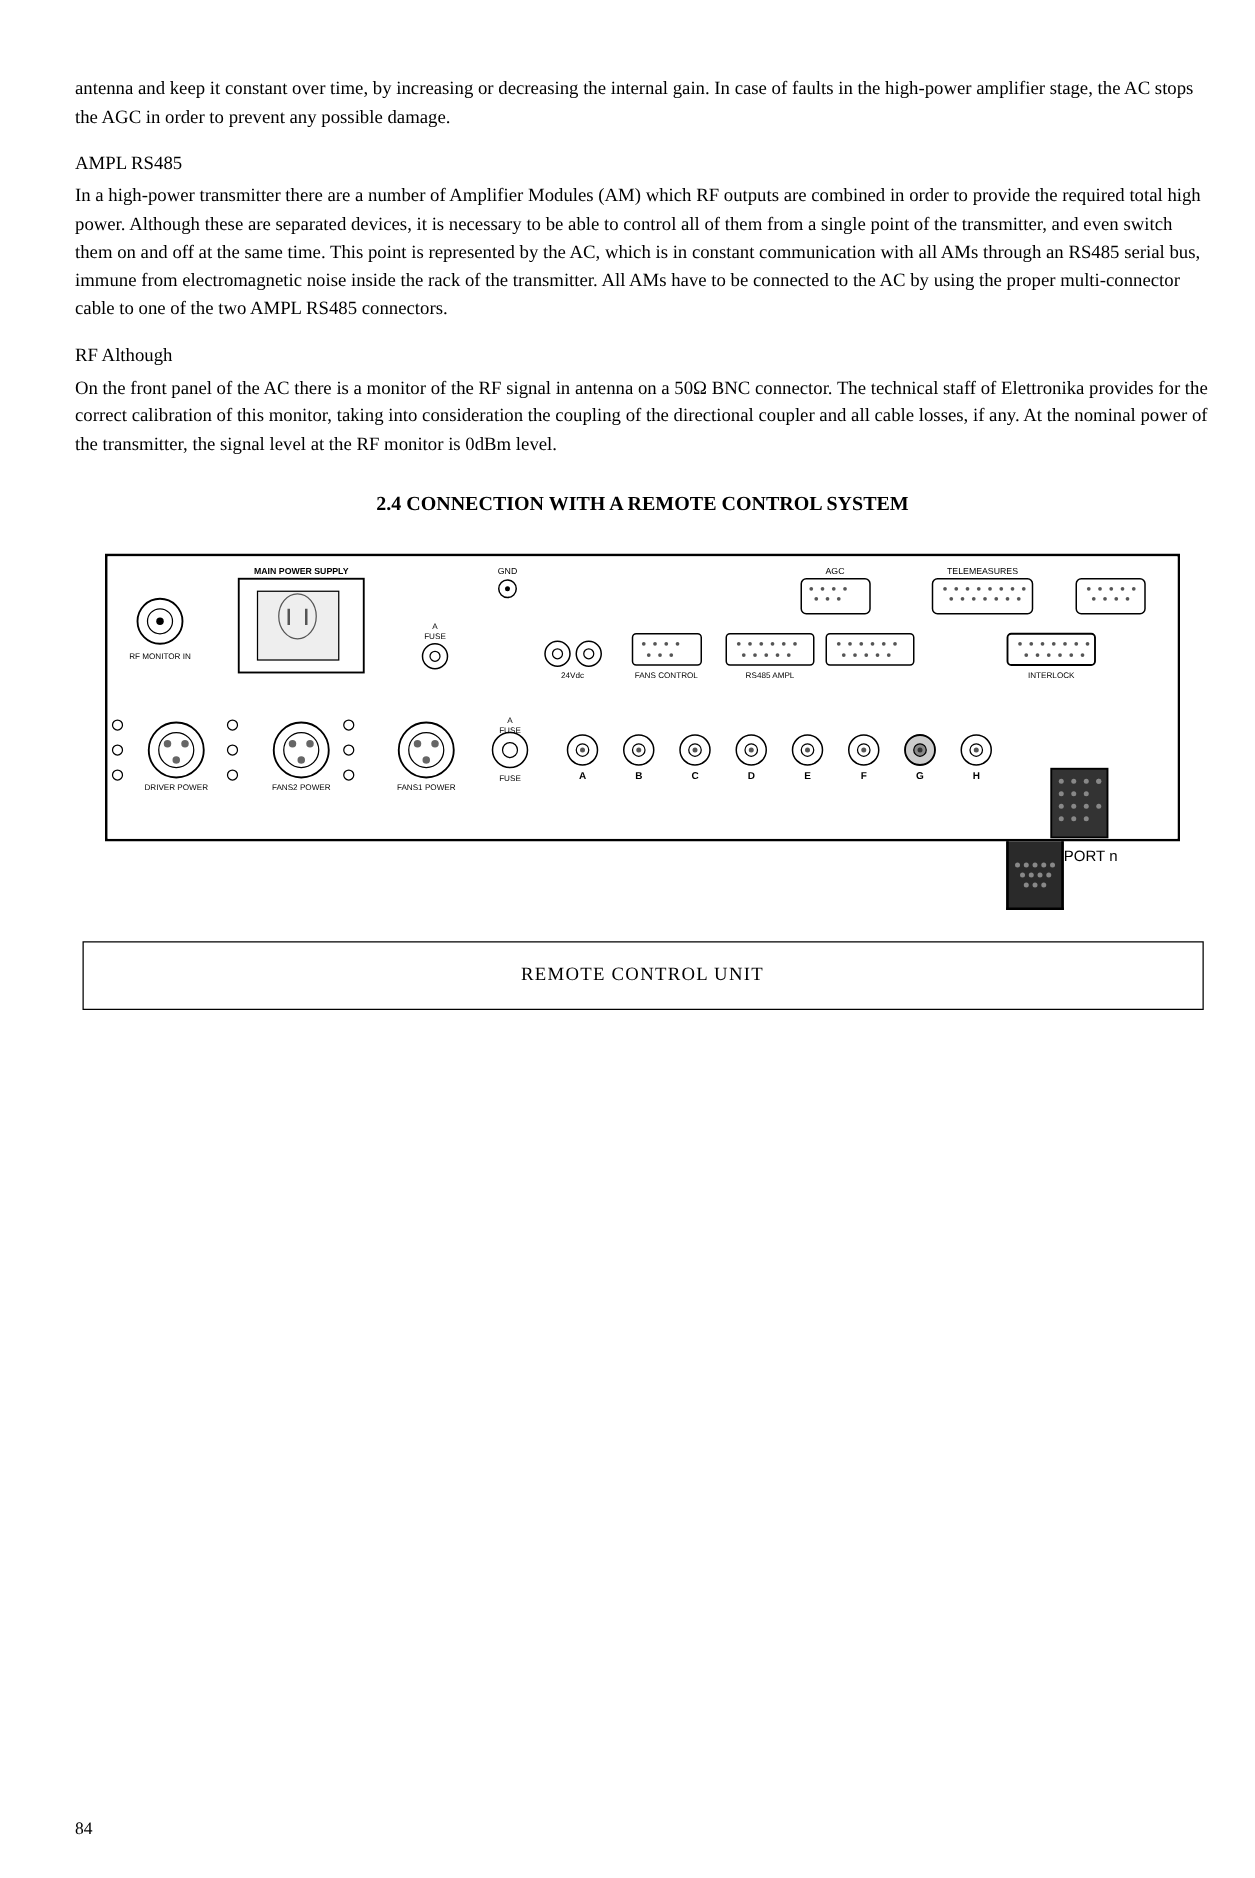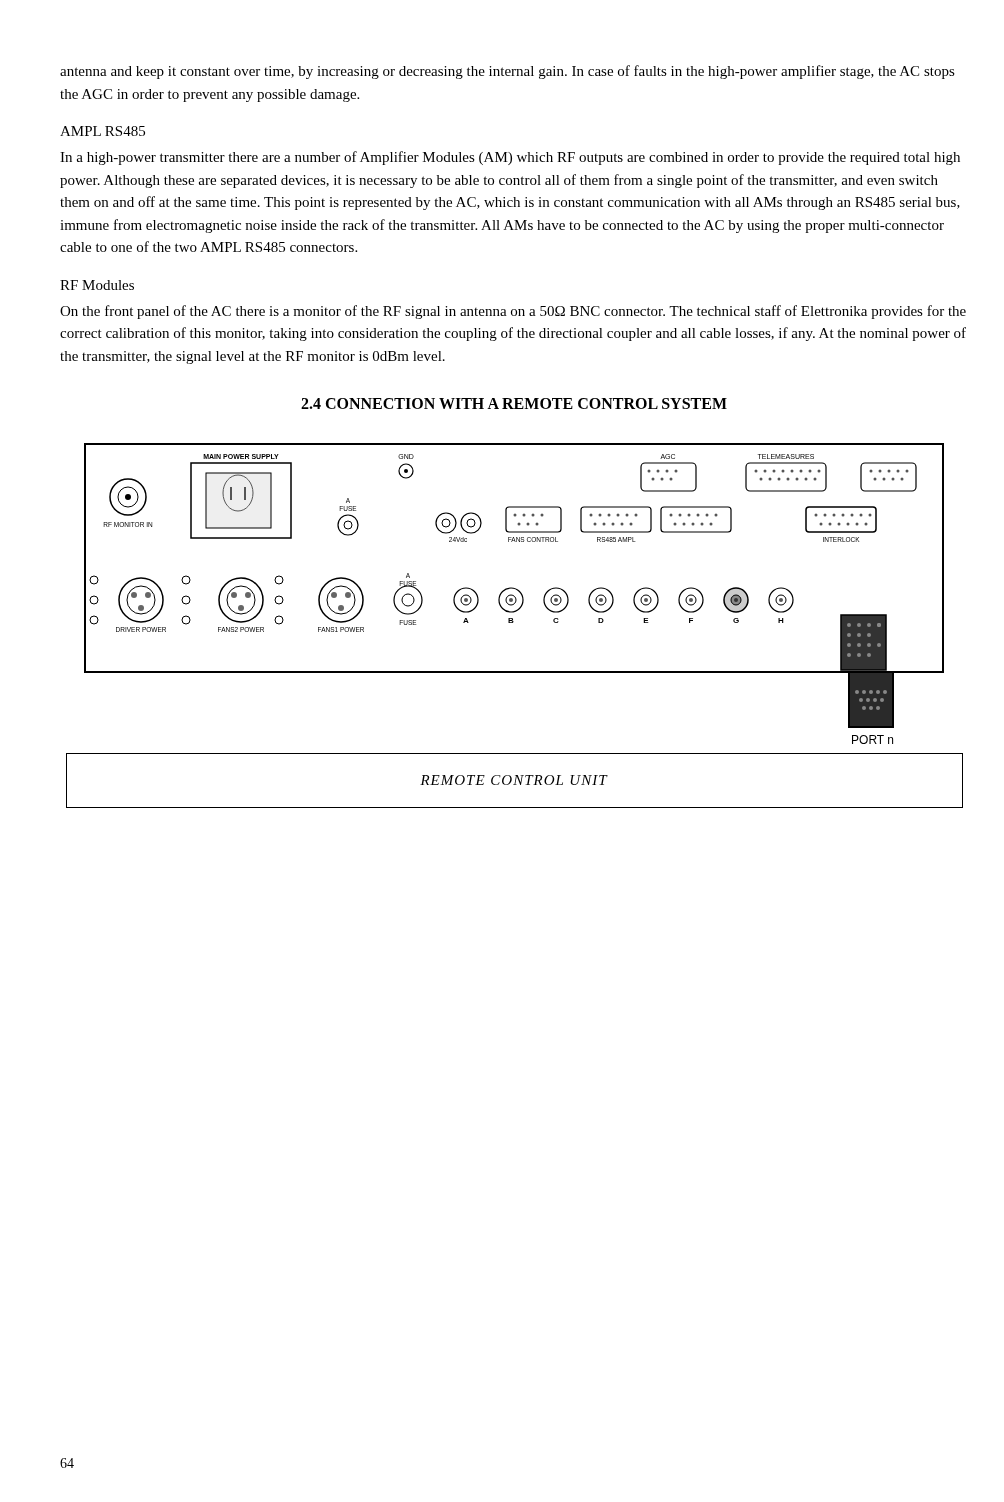--- a/index.html
+++ b/index.html
@@ -64,40 +64,39 @@
     }
     
     .rcu-box {
       border: 1.5px solid #000;
       width: 897px;
       height: 55px;
       display: flex;
       align-items: center;
       justify-content: center;
       margin-top: 0;
-      font-style: italic;
     }
     .rcu-label {
       font-size: 15px;
       font-family: Times New Roman, serif;
       letter-spacing: 1px;
     }
   </style>
 </head>
 <body>
 
 <div class="page">
 
   <p class="text-block">antenna and keep it constant over time, by increasing or decreasing the internal gain. In case of faults in the high-power amplifier stage, the AC stops the AGC in order to prevent any possible damage.</p>
 
   <p class="section-heading">AMPL RS485</p>
   <p class="text-block">In a high-power transmitter there are a number of Amplifier Modules (AM) which RF outputs are combined in order to provide the required total high power. Although these are separated devices, it is necessary to be able to control all of them from a single point of the transmitter, and even switch them on and off at the same time. This point is represented by the AC, which is in constant communication with all AMs through an RS485 serial bus, immune from electromagnetic noise inside the rack of the transmitter. All AMs have to be connected to the AC by using the proper multi-connector cable to one of the two AMPL RS485 connectors.</p>
 
 
-  <p class="section-heading">RF Modules</p>
+  <p class="section-heading">RF Although</p>
   <p class="text-block">On the front panel of the AC there is a monitor of the RF signal in antenna on a 50Ω BNC connector. The technical staff of Elettronika provides for the correct calibration of this monitor, taking into consideration the coupling of the directional coupler and all cable losses, if any. At the nominal power of the transmitter, the signal level at the RF monitor is 0dBm level.</p>
 
   <p class="main-heading">2.4 CONNECTION WITH A REMOTE CONTROL SYSTEM</p>
 
   <div class="diagram-container">
     <div class="panel-box">
       <svg class="panel-svg" viewBox="0 0 860 230" xmlns="http://www.w3.org/2000/svg">
 
         <rect x="0" y="0" width="860" height="230" fill="white" stroke="none"></rect>
 
@@ -317,21 +316,21 @@
         <circle cx="100" cy="155" r="4" fill="none" stroke="#000" stroke-width="1"></circle>
         <circle cx="100" cy="175" r="4" fill="none" stroke="#000" stroke-width="1"></circle>
         <circle cx="193" cy="135" r="4" fill="none" stroke="#000" stroke-width="1"></circle>
         <circle cx="193" cy="155" r="4" fill="none" stroke="#000" stroke-width="1"></circle>
         <circle cx="193" cy="175" r="4" fill="none" stroke="#000" stroke-width="1"></circle>
       </svg>
     </div>
 
     <div style="width:860px; position:relative; height:80px;">
 
-      <div style="position:absolute; right:50px; top:0; display:flex; flex-direction:column; align-items:flex-end;">
+      <div style="position:absolute; right:50px; top:0; display:flex; flex-direction:row; align-items:flex-start;">
         <div style="width:46px; height:55px; background:#2a2a2a; border:2px solid #000; border-top:none; display:flex; flex-direction:column; align-items:center; justify-content:center; gap:4px;">
 
           <div style="display:flex; gap:3px;">
             <div style="width:4px; height:4px; background:#888; border-radius:50%;"></div>
             <div style="width:4px; height:4px; background:#888; border-radius:50%;"></div>
             <div style="width:4px; height:4px; background:#888; border-radius:50%;"></div>
             <div style="width:4px; height:4px; background:#888; border-radius:50%;"></div>
             <div style="width:4px; height:4px; background:#888; border-radius:50%;"></div>
           </div>
           <div style="display:flex; gap:3px;">
@@ -348,15 +347,15 @@
         </div>
         <span style="font-size:12px; font-family:Arial,sans-serif; margin-top:5px;">PORT n</span>
       </div>
     </div>
 
     <div class="rcu-box">
       <span class="rcu-label">REMOTE CONTROL UNIT</span>
     </div>
   </div>
 
-  <div class="page-number">64</div>
+  <div class="page-number">84</div>
 
 </div>
 
 </body></html>

